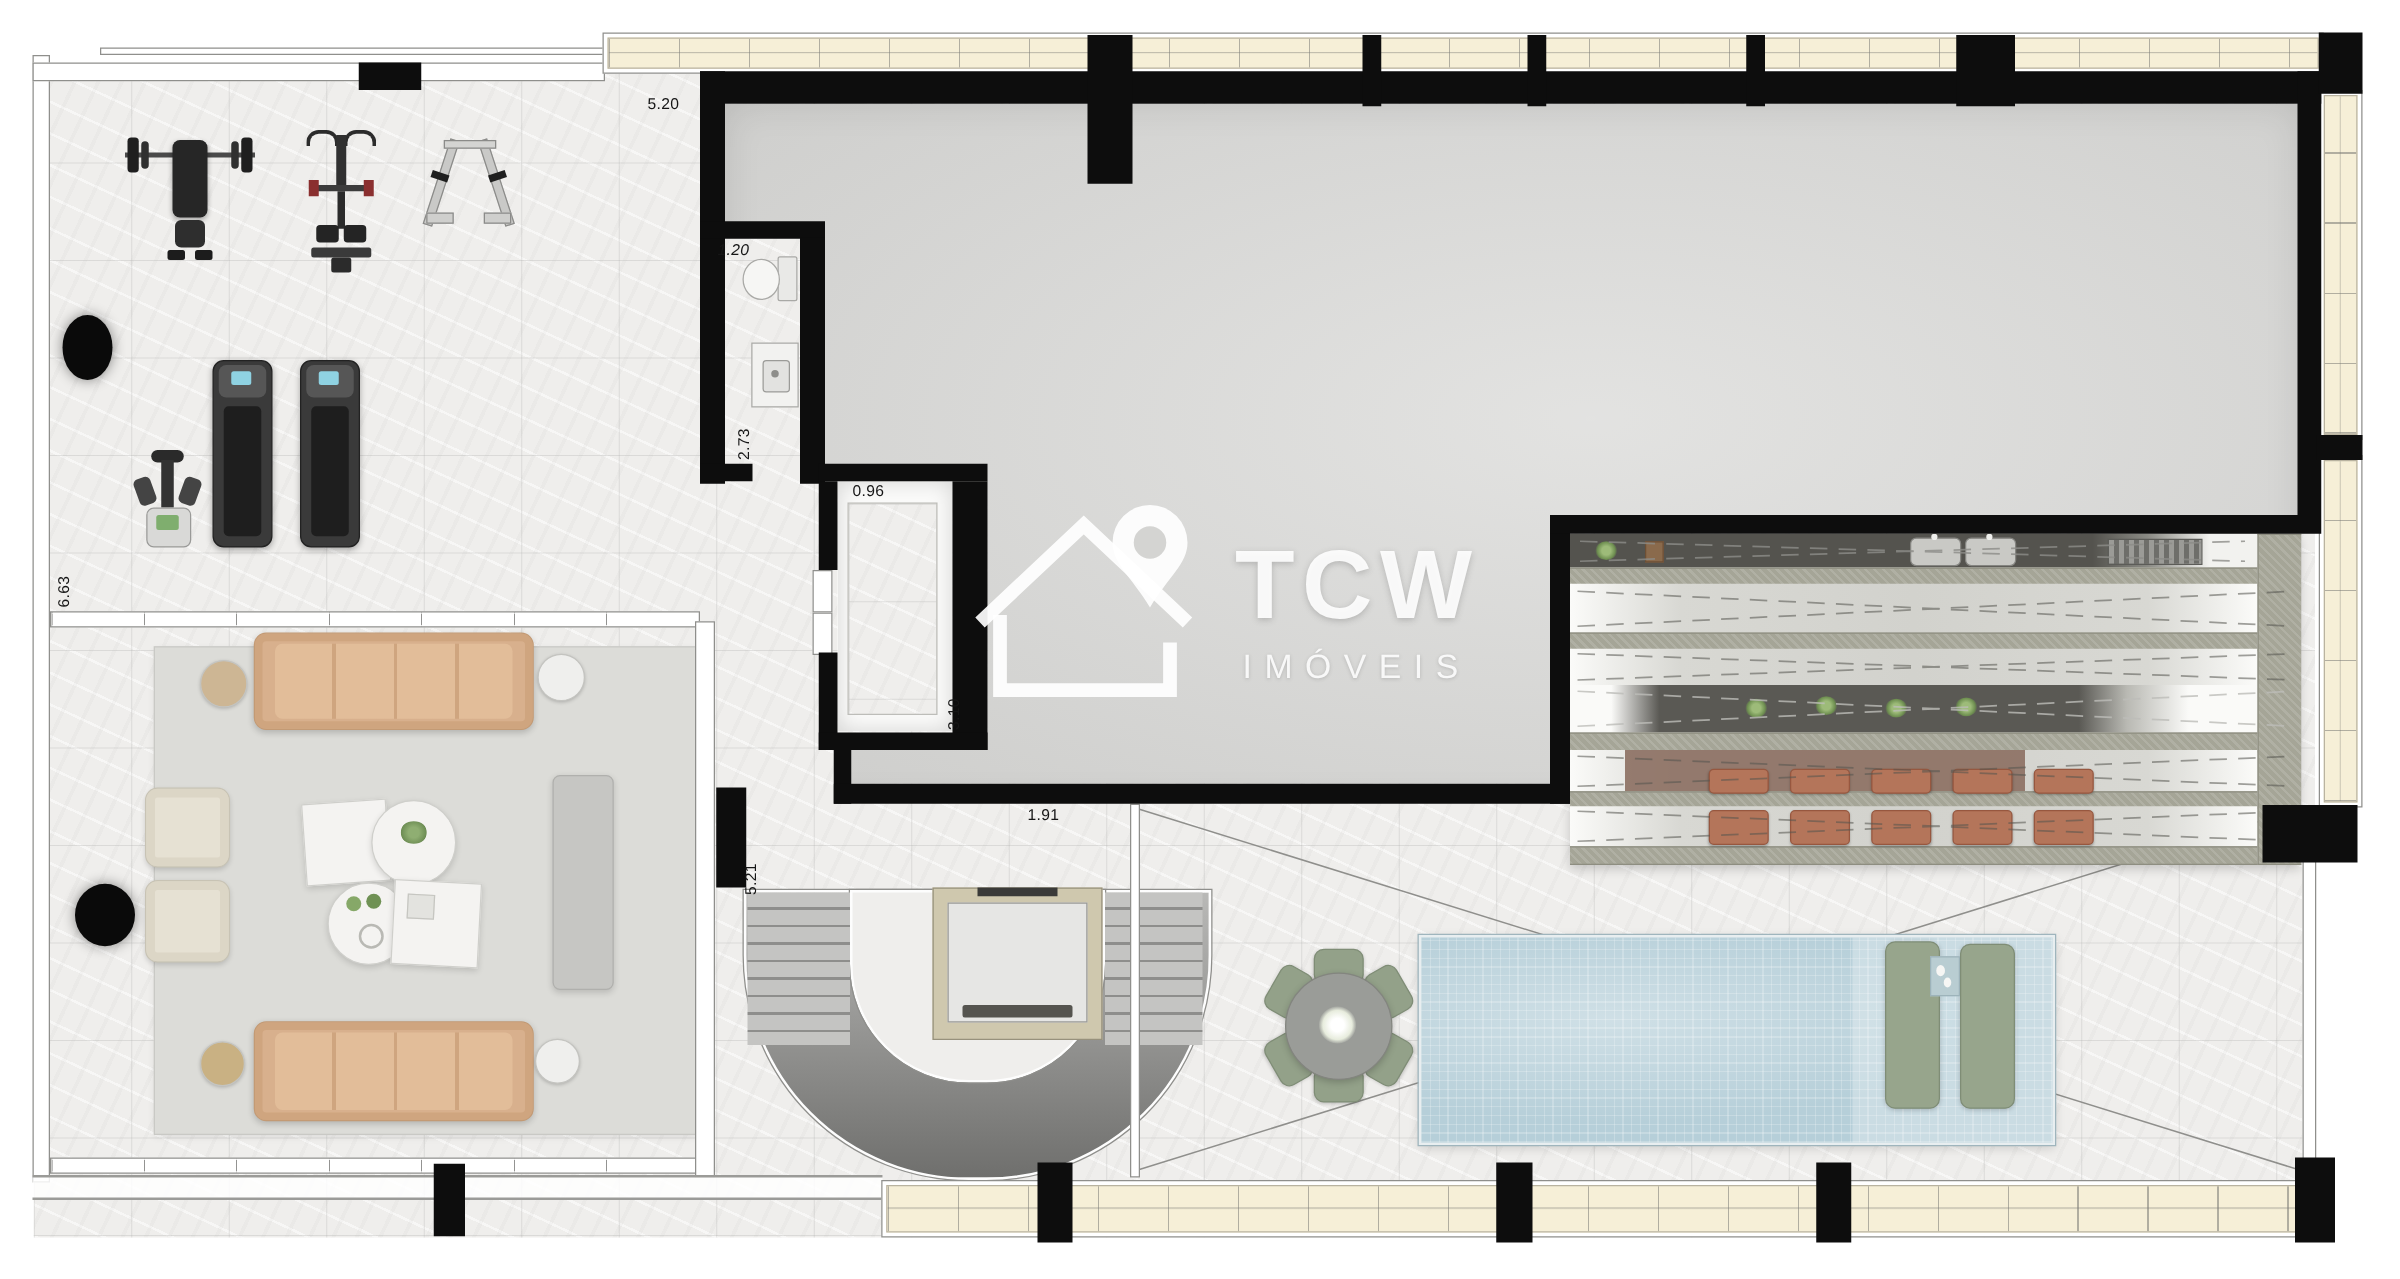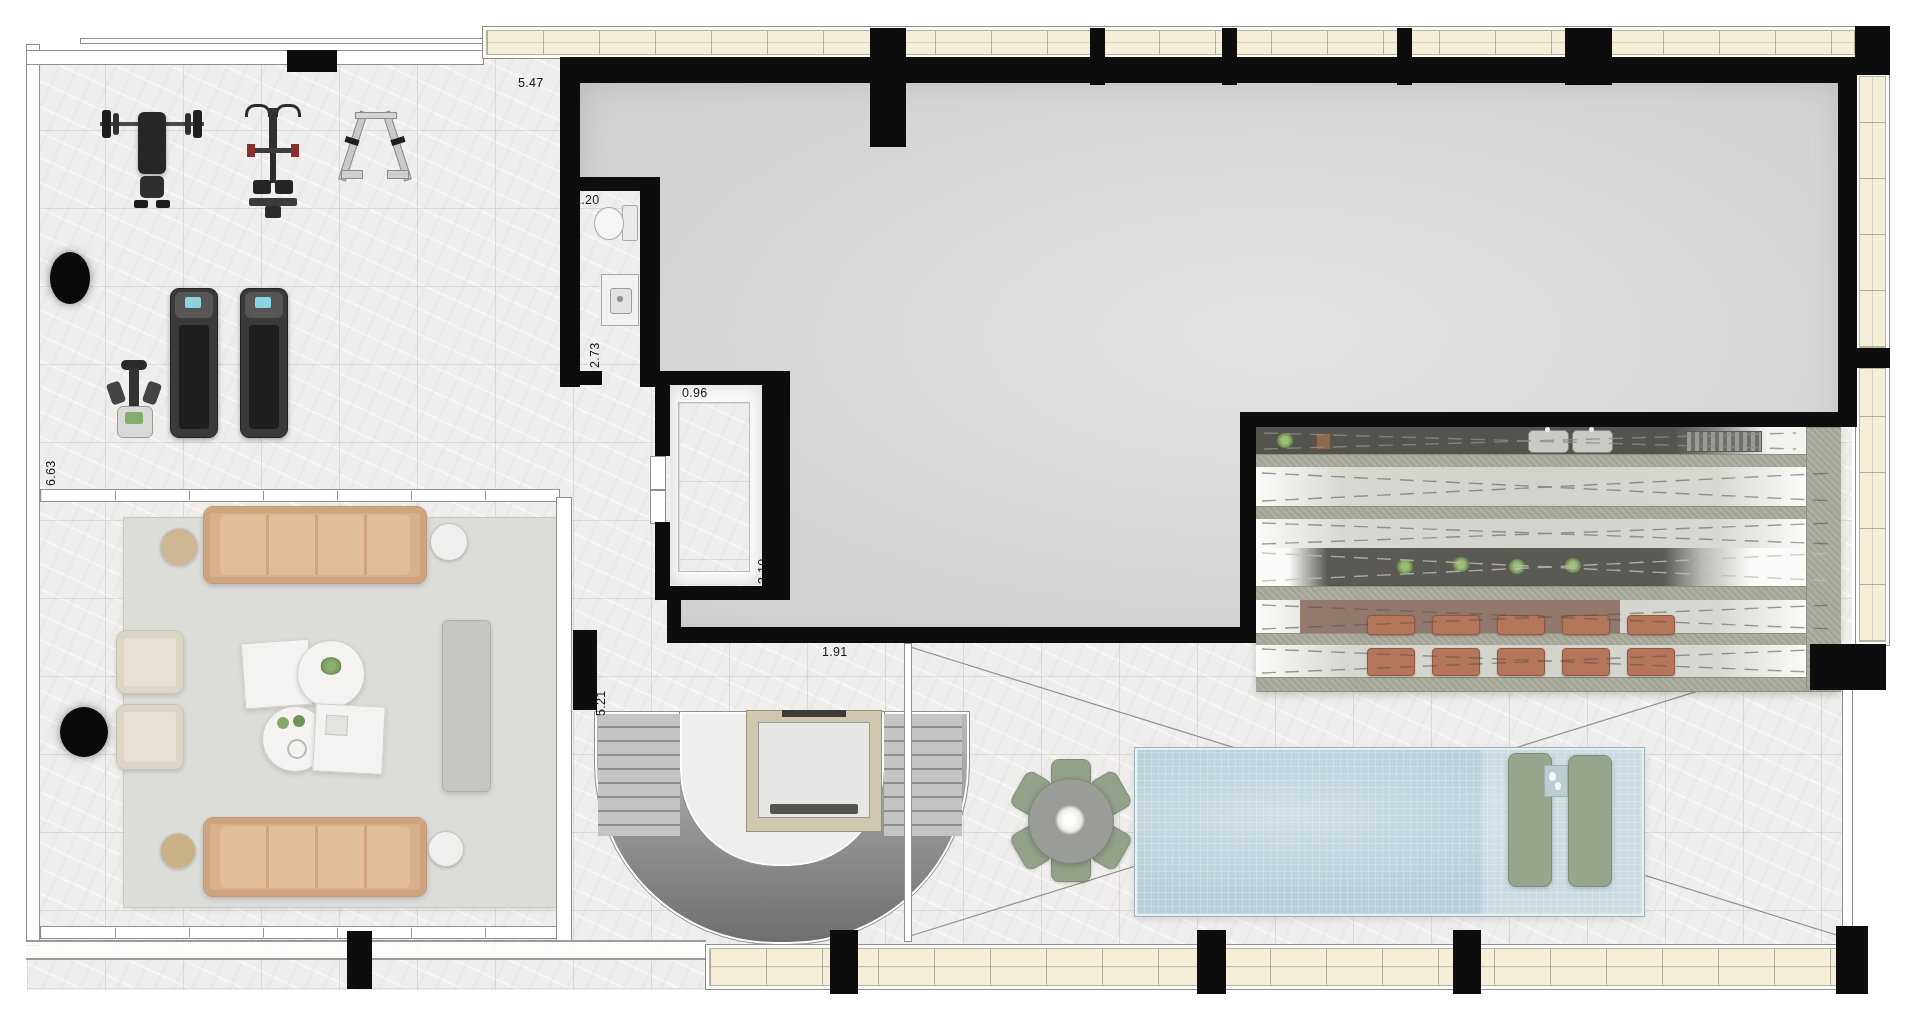--- a/index.html
+++ b/index.html
@@ -363,23 +363,35 @@
   <div class="winband" style="left:1855px;top:72px;width:33px;height:278px;">
       <div class="winfill vert"></div>
     </div>
   <div class="winband" style="left:1855px;top:364px;width:33px;height:280px;">
       <div class="winfill vert"></div>
     </div>
   <div class="winband" style="left:705px;top:944px;width:1140px;height:44px;">
       <div class="winfill"></div>
     </div>
 
-  <span class="dim" style="left:518px;top:76px;">5.47</span>
-  <span class="dim" style="left:574px;top:193px;">1.20</span>
+  <span class="dim" style="left:518px;top:76px;">5.20</span>
+  <span class="dim" style="left:574px;top:193px;font-style:italic;">1.20</span>
   <span class="dim v" style="left:588px;top:368px;">2.73</span>
   <span class="dim" style="left:682px;top:386px;">0.96</span>
   <span class="dim v" style="left:756px;top:584px;">3.10</span>
   <span class="dim v" style="left:44px;top:486px;">6.63</span>
   <span class="dim v" style="left:594px;top:716px;">5.21</span>
   <span class="dim" style="left:822px;top:645px;">1.91</span>
 
+  <div class="watermark" style="left:770px;top:396px;width:420px;height:175px;">
+    <svg width="215" height="168" viewBox="0 0 215 168" style="position:absolute;left:0;top:0;">
+      <g fill="none" stroke="rgba(255,255,255,0.92)" stroke-width="11">
+        <path d="M14 102 L97 24 L180 102"></path>
+        <path d="M30 96 L30 156 L166 156 L166 118"></path>
+      </g>
+      <path d="M150 8 a30 30 0 0 1 30 30 c0 17 -15 27 -30 52 c-15 -25 -30 -35 -30 -52 a30 30 0 0 1 30 -30 Z" fill="rgba(255,255,255,0.92)"></path>
+      <circle cx="150" cy="38" r="13" fill="#d4d4d2"></circle>
+    </svg>
+    <div class="wm-brand">TCW</div>
+    <div class="wm-sub">IMÓVEIS</div>
+  </div>
 
 </div>
 
 </body></html>

